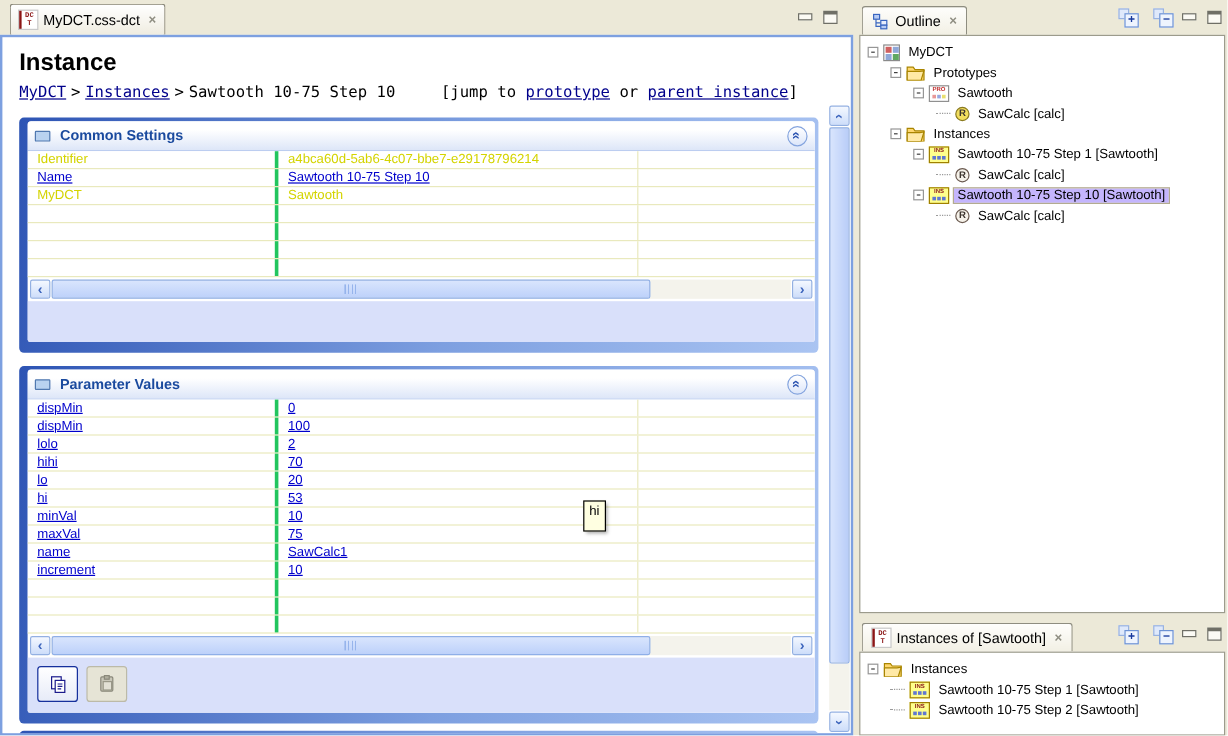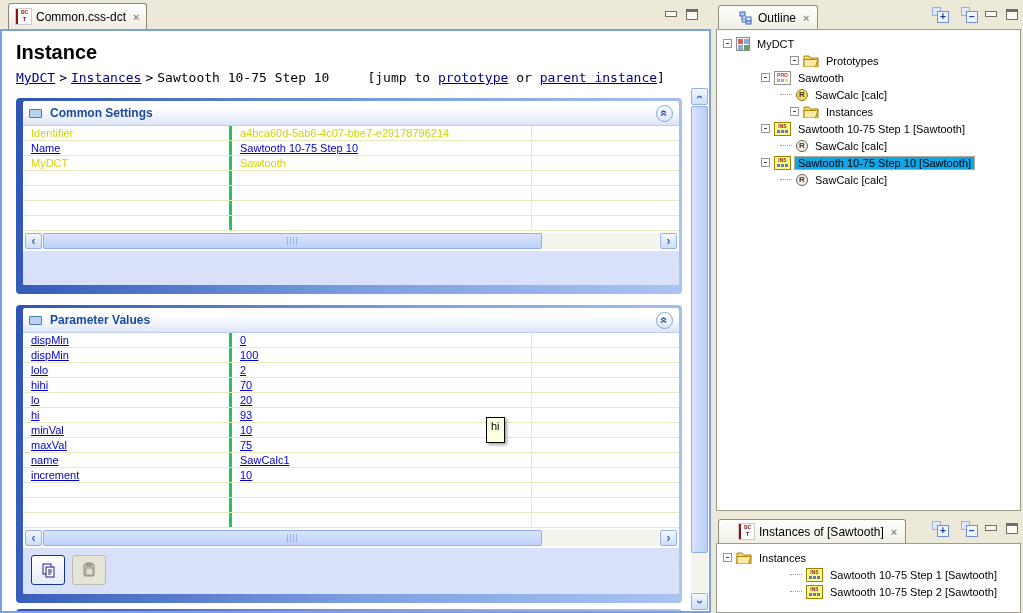--- a/index.html
+++ b/index.html
@@ -108,46 +108,46 @@
     background:#ffffe1; border:1px solid #000; box-shadow:2px 2px 3px rgba(0,0,0,.35);
     padding:2px 4px; z-index:9; font-size:11px;
   }
 
   
   .view { position:absolute; left:716px; width:305px; }
   #outline-view { top:4px; height:507px; }
   #instances-view { top:518px; height:95px; }
   .view-tabs { position:relative; height:25px; }
   .vtab {
-    position:absolute; left:2px; top:1px; height:24px; padding:0 8px 0 20px;
+    position:absolute; left:2px; top:1px; height:24px; padding:0 8px 0 8px;
     display:flex; align-items:center; gap:5px; font-size:12px;
     background:linear-gradient(#fefefc,#f2f0e4);
     border:1px solid #8e8d80; border-bottom:none; border-radius:3px 3px 0 0;
   }
   .view-tools { position:absolute; right:42px; top:3px; display:flex; gap:10px; }
   .view .winbtns { position:absolute; right:3px; top:5px; }
   .pmbtn { position:relative; width:19px; height:17px; cursor:pointer; }
   .pm-back { position:absolute; left:1px; top:0; width:9px; height:9px; border:1px solid #98b2e0; background:#dfe9fb; }
   .pm-front {
     position:absolute; left:6px; top:4px; width:12px; height:12px; border:1px solid #6d92d4; background:#eef4fe;
     display:flex; align-items:center; justify-content:center; font-size:10px; font-weight:bold; color:#16389c; line-height:1;
   }
   .view-content {
     position:absolute; left:0; right:0; top:25px; bottom:0;
     background:#fff; border:1px solid #9c9b8c; padding-top:5px; overflow:hidden;
   }
 
   
   .ti { display:flex; align-items:center; height:17px; gap:4px; padding-left:6px; white-space:nowrap; cursor:default; }
-  .lv1 { padding-left:25px;margin-left:48px; } .lv2 { padding-left:44px; } .lv3 { padding-left:63px; }
+  .lv1 { padding-left:25px; } .lv2 { padding-left:44px; } .lv3 { padding-left:63px; }
   .exp { width:9px; height:9px; border:1px solid #969696; background:#fff; position:relative; flex:none; cursor:pointer; }
   .exp::before { content:""; position:absolute; left:2px; right:2px; top:3px; height:1px; background:#404040; }
   .leafdots { width:12px; border-top:1px dotted #9a9a9a; flex:none; }
   .tlabel { padding:0 3px; }
-  .tlabel.sel { background:#0ea5e9; outline:1px solid #b3ab90; }
+  .tlabel.sel { background:#c4b5fd; outline:1px solid #b3ab90; }
 
   
   .i-dct {
     width:15px; height:15px; background:#fff; flex:none;
     display:flex; flex-direction:column; align-items:center; justify-content:center;
     font:bold 6px "Liberation Mono", monospace; color:#8b1515; line-height:1.1;
     border-left:2px solid #8b1515; box-shadow:0 0 0 1px #c9c9c9;
   }
   .i-mydct { width:14px; height:14px; border:1px solid #8a8a8a; background:#fff; flex:none;
     display:grid; grid-template-columns:5px 5px; grid-template-rows:5px 5px; gap:1px; padding:1px; }
@@ -171,21 +171,21 @@
 <body>
 
 <div id="root">
 
   <div class="editor-tabs">
     <div class="etab">
       <span class="i-dct">
         <span>DC</span>
           <span>T</span>
       </span>
-      <span>Common.css-dct</span>
+      <span>MyDCT.css-dct</span>
       <span class="closex">×</span>
     </div>
     <div class="winbtns">
       <span class="wmin"></span>
       <span class="wmax"></span>
     </div>
   </div>
 
   <div class="editor-frame">
     <div class="editor-body">
@@ -285,21 +285,21 @@
                 <div class="tc val b">70</div>
                 <div class="tc rest"></div>
               </div>
             <div class="trow">
                 <div class="tc lbl b">lo</div>
                 <div class="tc val b">20</div>
                 <div class="tc rest"></div>
               </div>
             <div class="trow">
                 <div class="tc lbl b">hi</div>
-                <div class="tc val b">93</div>
+                <div class="tc val b">53</div>
                 <div class="tc rest"></div>
               </div>
             <div class="trow">
                 <div class="tc lbl b">minVal</div>
                 <div class="tc val b">10</div>
                 <div class="tc rest"></div>
               </div>
             <div class="trow">
                 <div class="tc lbl b">maxVal</div>
                 <div class="tc val b">75</div>

